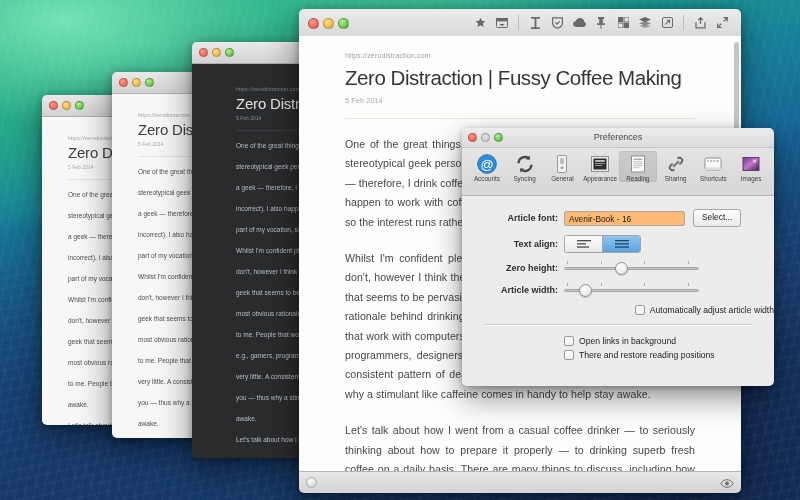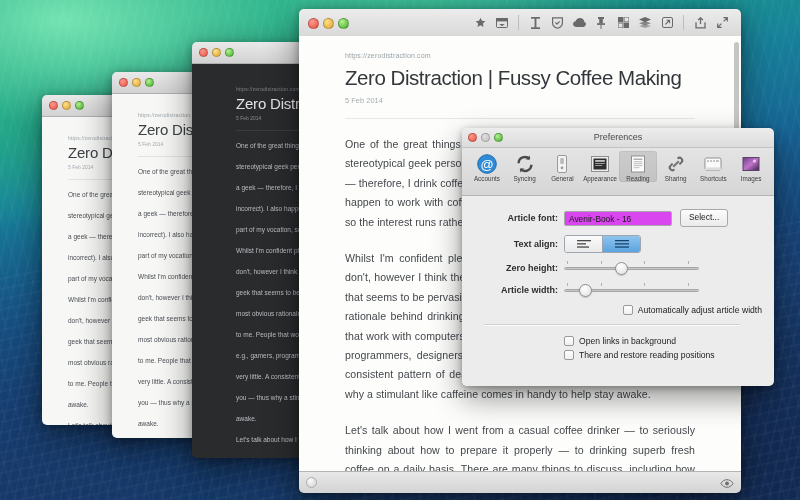--- a/index.html
+++ b/index.html
@@ -105,21 +105,21 @@
   .ptool{height:44px;background:linear-gradient(#e4e4e4,#d6d6d6);
       border-bottom:1px solid #b6b6b6;display:flex;align-items:flex-start;padding:3px 4px 0 6px;}
   .ptab{width:38px;display:flex;flex-direction:column;align-items:center;gap:1px;
       border-radius:3px;padding:2px 0 0 0;}
   .ptab.sel{background:rgba(0,0,0,.10);box-shadow:inset 0 0 0 1px rgba(0,0,0,.05);}
   .ptab .gi{width:21px;height:21px;display:flex;align-items:center;justify-content:center;}
   .ptab .tl{font-size:6.3px;color:#3e3e3e;white-space:nowrap;}
   .pbody{background:#ececec;height:195px;position:relative;}
   .row{display:flex;align-items:center;margin-bottom:8px;}
   .rlab{width:96px;text-align:right;font-size:9px;color:#2e2e2e;padding-right:6px;font-weight:bold;}
-  .fontfield{width:108px;height:15px;background:#d946ef;border:1px solid #a9a9a9;border-radius:2px;
+  .fontfield{width:121px;height:15px;background:#fdba74;border:1px solid #a9a9a9;border-radius:2px;
       font-size:8.4px;color:#1a1a1a;padding:0 4px;line-height:15px;box-sizing:border-box;}
   .selbtn{margin-left:8px;height:16px;padding:0 8px;font-size:8.4px;color:#1c1c1c;
       background:linear-gradient(#fdfdfd,#eaeaea);border:1px solid #a8a8a8;border-radius:3px;
       line-height:15px;}
   .seg{display:flex;border:1px solid #9fa6ad;border-radius:3px;overflow:hidden;height:16px;}
   .seg div{width:37px;display:flex;align-items:center;justify-content:center;
       background:linear-gradient(#fbfbfb,#e9e9e9);}
   .seg div.on{background:linear-gradient(#8fc4ee,#5ba3e0);}
   .seg div+div{border-left:1px solid #9fa6ad;}
   .slider{position:relative;width:135px;height:14px;}
@@ -455,21 +455,21 @@
             </defs>
             <rect x="2" y="3.5" width="16" height="13" fill="url(#pg)" stroke="#5a4168"></rect>
             <circle cx="13.5" cy="7" r="1.6" fill="#f4d8f7" opacity=".85"></circle>
           </svg>
       </div>
       <div class="tl">Images</div>
     </div>
   </div>
 
   <div class="pbody">
-    <div style="padding:13px 12px 0 0;">
+    <div style="padding:13px 0 0 0;">
 
       <div class="row">
         <div class="rlab">Article font:</div>
         <div class="fontfield">Avenir-Book - 16</div>
         <div class="selbtn">Select...</div>
       </div>
 
       <div class="row">
         <div class="rlab">Text align:</div>
         <div class="seg">

